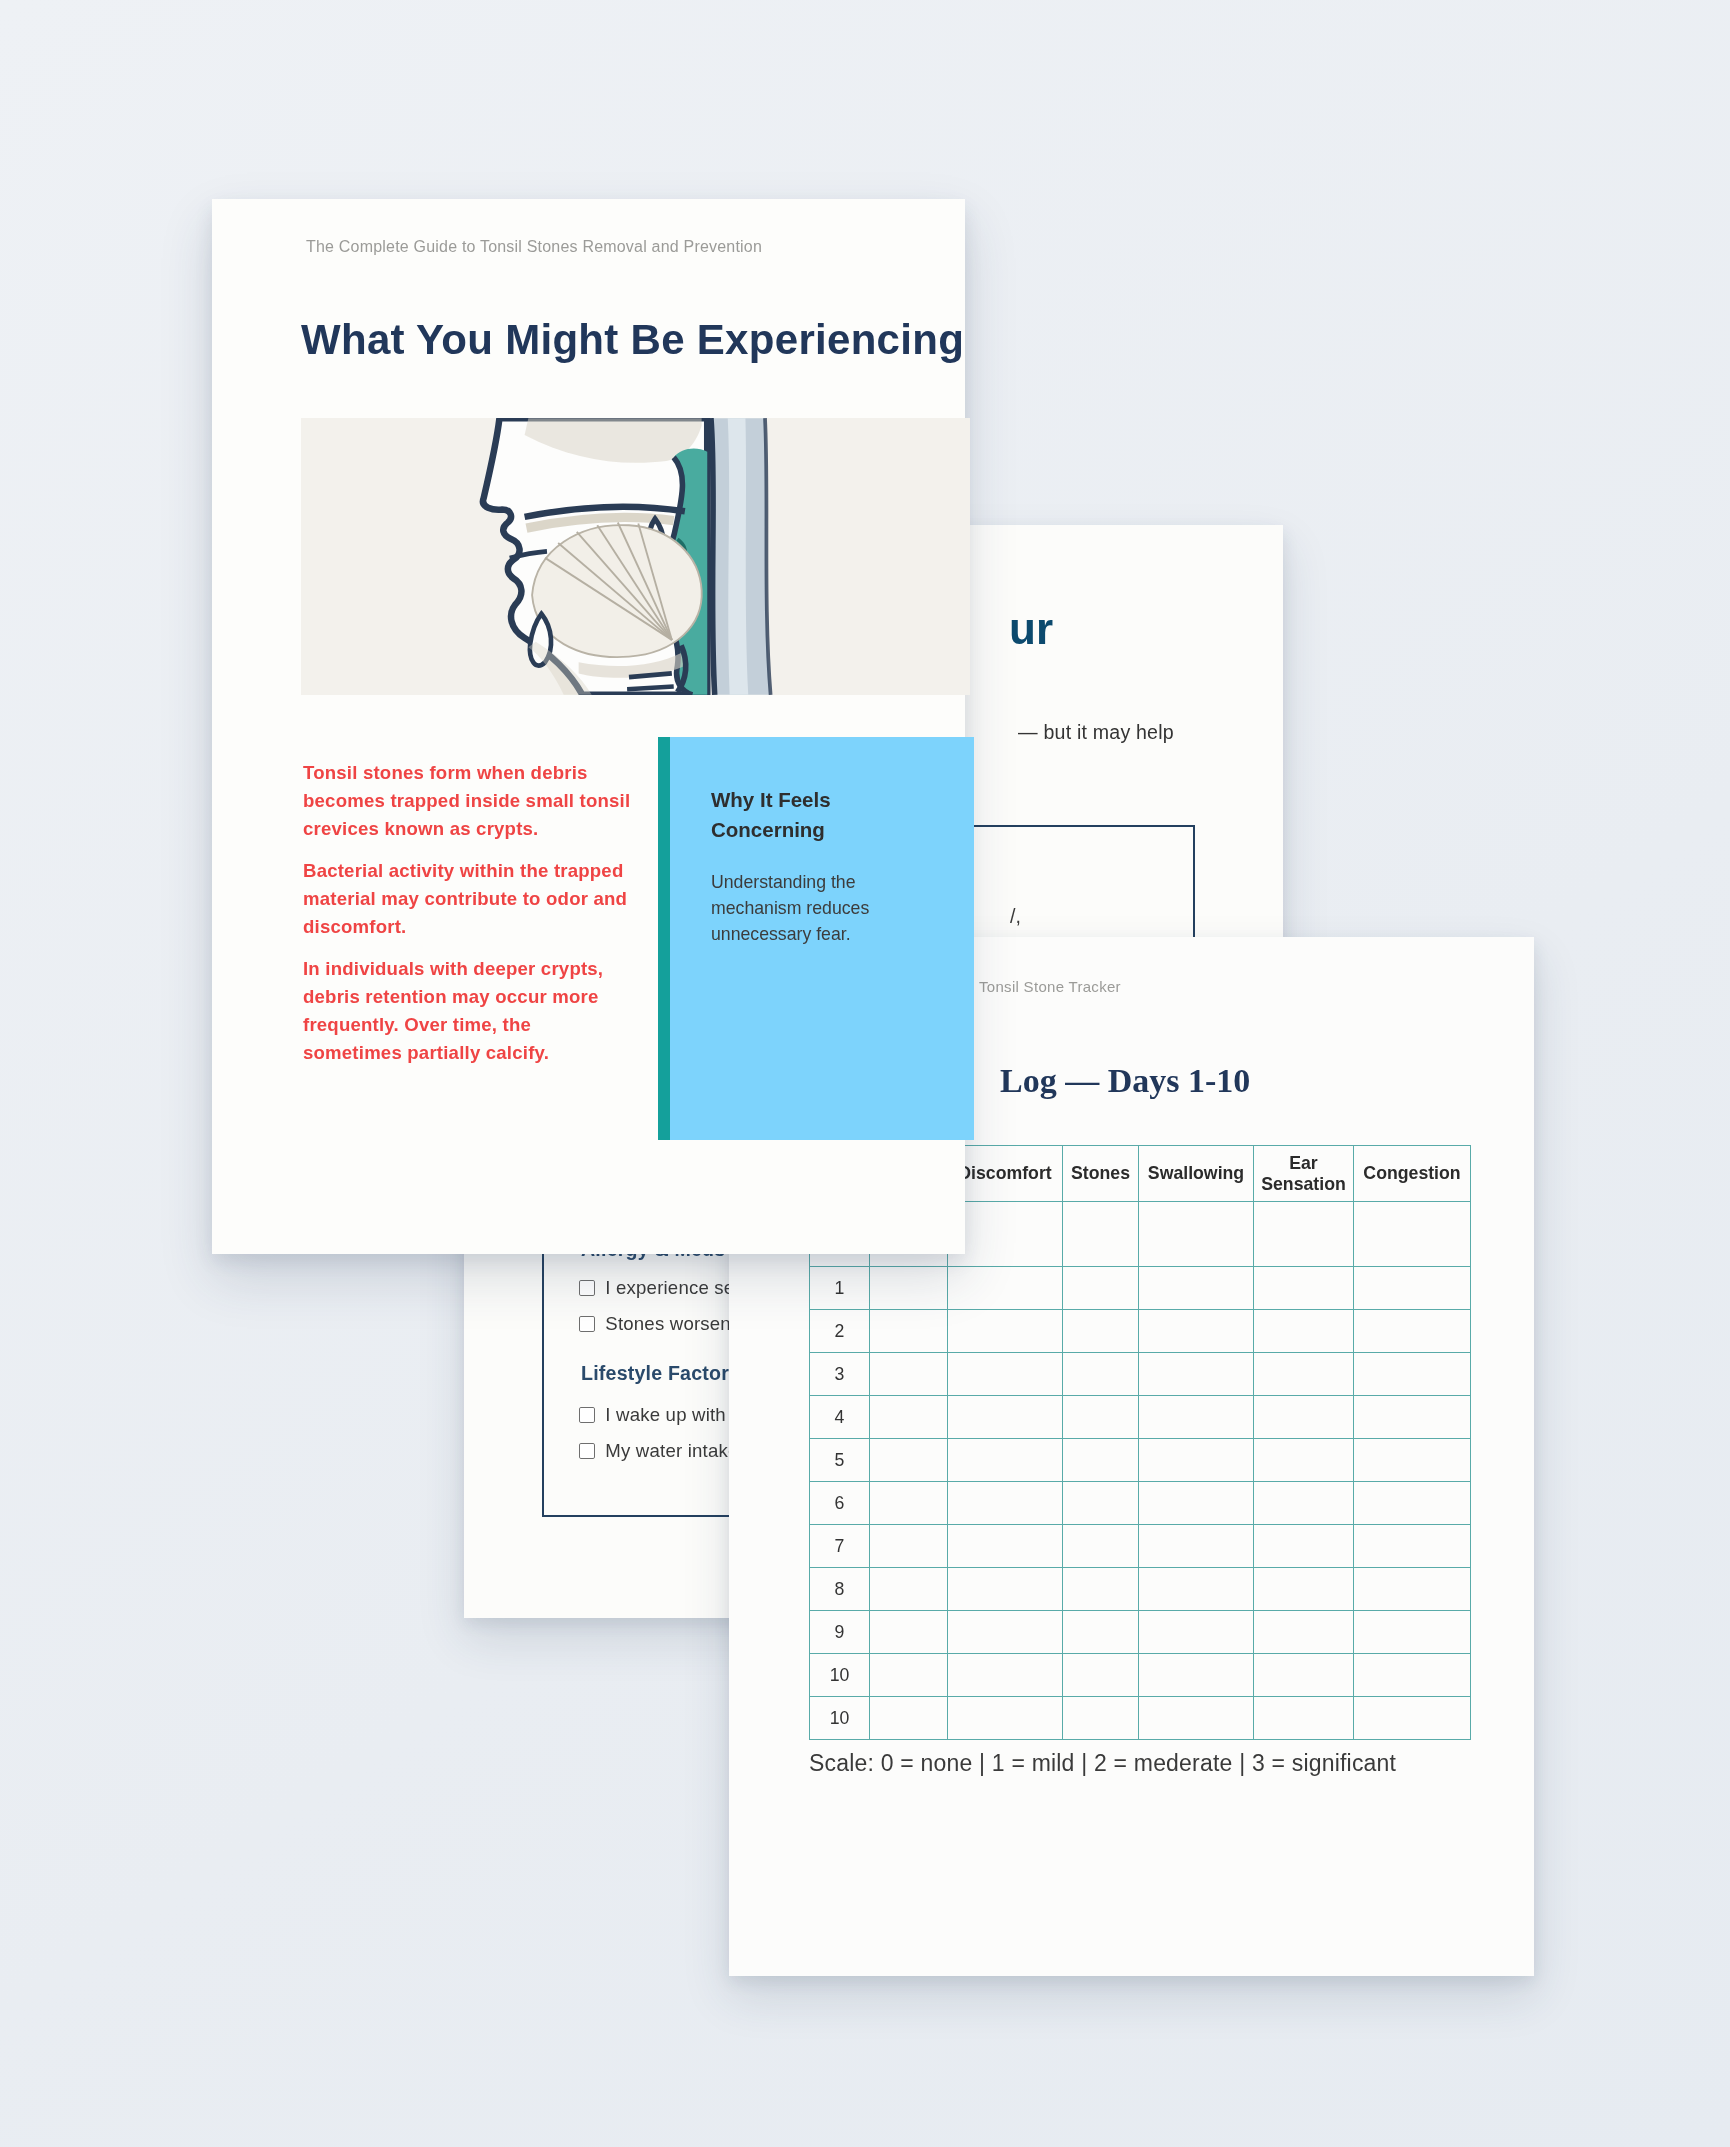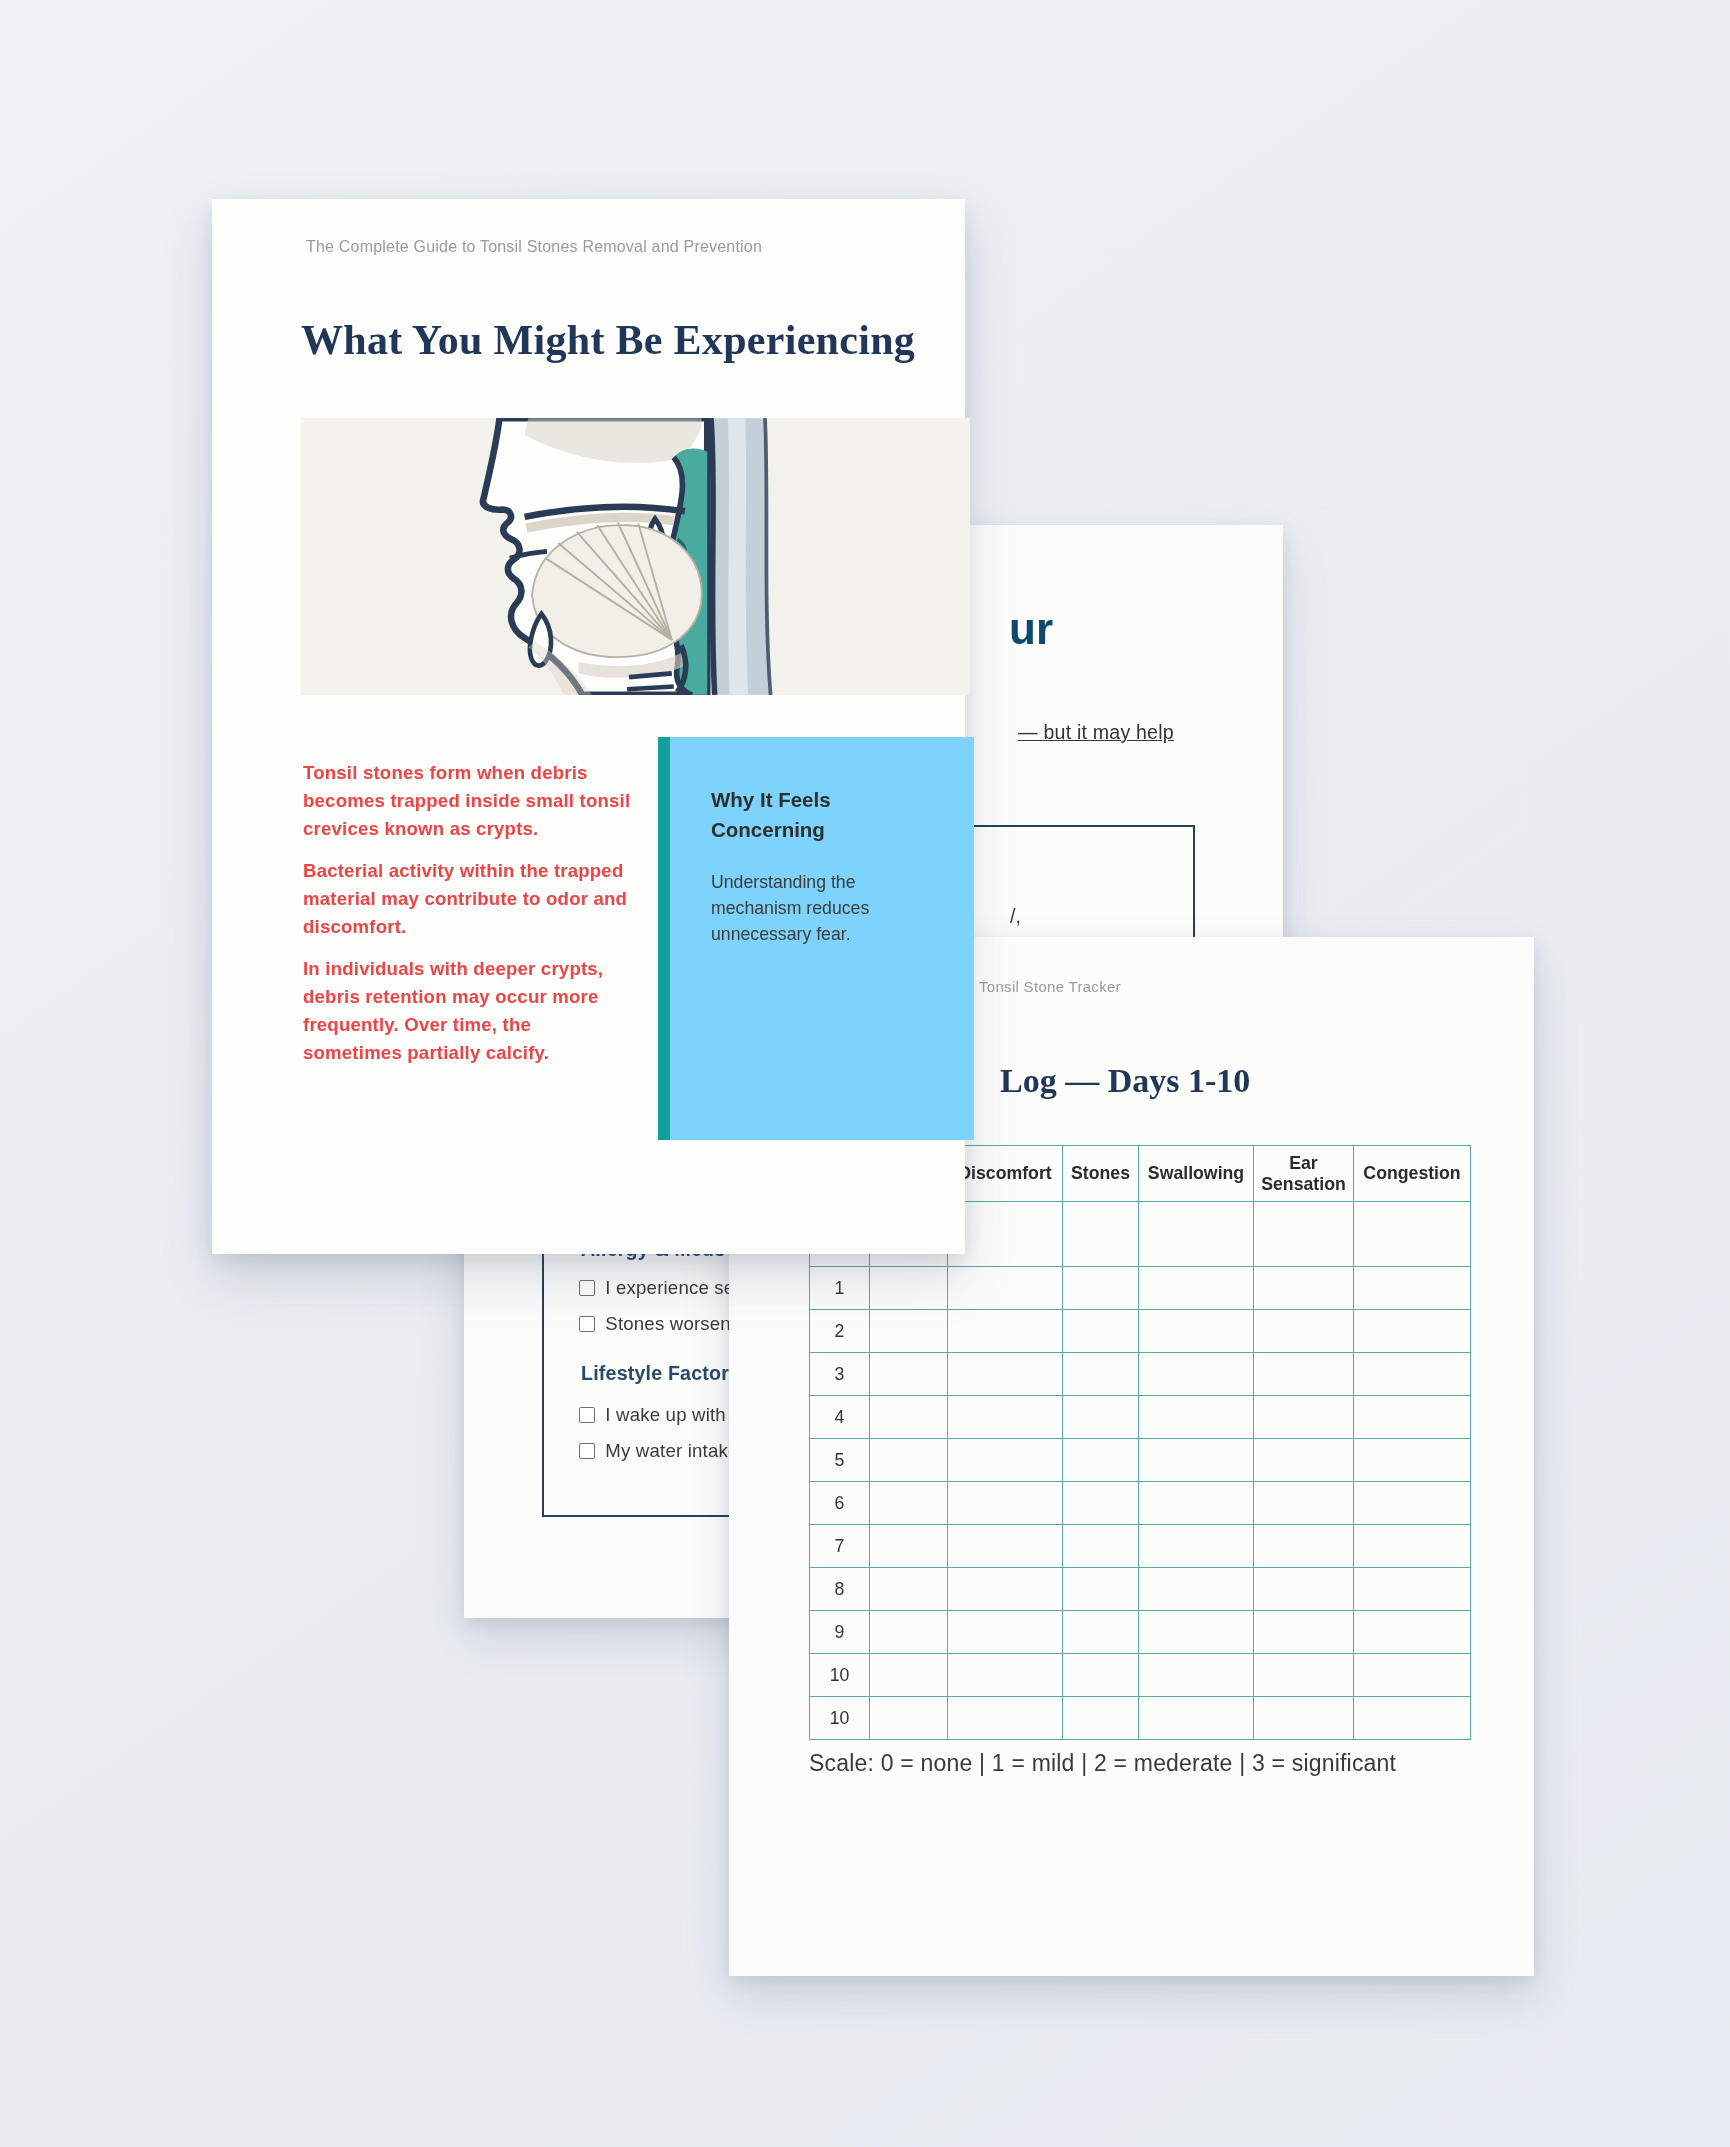--- a/index.html
+++ b/index.html
@@ -15,21 +15,21 @@
     position:absolute;background:#fdfdfb;
     box-shadow:0 20.5px 45px rgba(35,55,85,.14),0 5.6px 15px rgba(35,55,85,.10);
   }
   
   .page2{left:464px;top:525px;width:819px;height:1093px;z-index:1;background:#fcfcfa;}
   .p2-title-frag{
     position:absolute;left:545px;top:82px;
     font-family:Liberation Sans, sans-serif;font-weight:bold;
     font-size:44px;color:#0c4a6e;line-height:1;
   }
-  .p2-subtitle{position:absolute;left:554px;top:196px;font-size:19.6px;color:#343434;letter-spacing:0.2px;text-decoration:underline;}
+  .p2-subtitle{position:absolute;left:554px;top:196px;font-size:19.6px;color:#343434;letter-spacing:0.2px;}
   .p2-box{
     position:absolute;left:78px;top:300px;width:653px;height:692px;
     border:2.8px solid #24405f;box-sizing:border-box;background:transparent;
   }
   .p2-boxfrag{position:absolute;left:546px;top:380px;font-size:19.6px;color:#3a3a3a;}
   .p2-check-head{
     position:absolute;left:117px;font-size:19.6px;font-weight:bold;color:#2a4a6b;letter-spacing:0.2px;white-space:nowrap;
   }
   .p2-item{
     position:absolute;left:115px;display:flex;align-items:flex-start;gap:10.3px;white-space:nowrap;
@@ -62,21 +62,21 @@
   .symptom-table tr.empty td{height:65px;}
   .symptom-table tr.trow td{height:43px;}
   .symptom-table td.daynum{text-align:center;font-size:17.7px;color:#333;vertical-align:middle;}
   .p3-scale{position:absolute;left:80px;top:813px;font-size:23px;color:#3a3a3a;letter-spacing:0.2px;}
   
   .page1{left:212px;top:199px;width:753px;height:1055px;z-index:3;background:#fdfdfb;
          box-shadow:0 24px 50px rgba(35,55,85,.16),0 7.5px 17px rgba(35,55,85,.10);}
   .p1-header{position:absolute;left:94px;top:39px;font-size:16px;color:#9b9b98;letter-spacing:0.2px;}
   .p1-title{
     position:absolute;left:89px;top:117px;
-    font-family:Liberation Serif, serif;font-weight:bold;
+    font-family:Liberation Sans, sans-serif;font-weight:bold;
     font-size:42px;color:#21375a;letter-spacing:0.3px;white-space:nowrap;
   }
   .p1-illo{position:absolute;left:89px;top:219px;width:669px;height:277px;background:#f3f1ec;overflow:hidden;}
   .p1-illo svg{display:block;width:669px;height:277px;}
   .p1-body{position:absolute;left:91px;top:548px;width:328px;}
   .p1-body p{margin:12px 0 14px 0;font-size:18.6px;line-height:28px;color:#ef4444;letter-spacing:0.2px;font-weight:bold;}
   .p1-accent{position:absolute;left:446px;top:538px;width:12px;height:403px;background:#14a09b;}
   .p1-callout{
     position:absolute;left:458px;top:538px;width:304px;height:403px;
     background:#7dd3fc;box-sizing:border-box;padding:48px 37px 0 41px;

